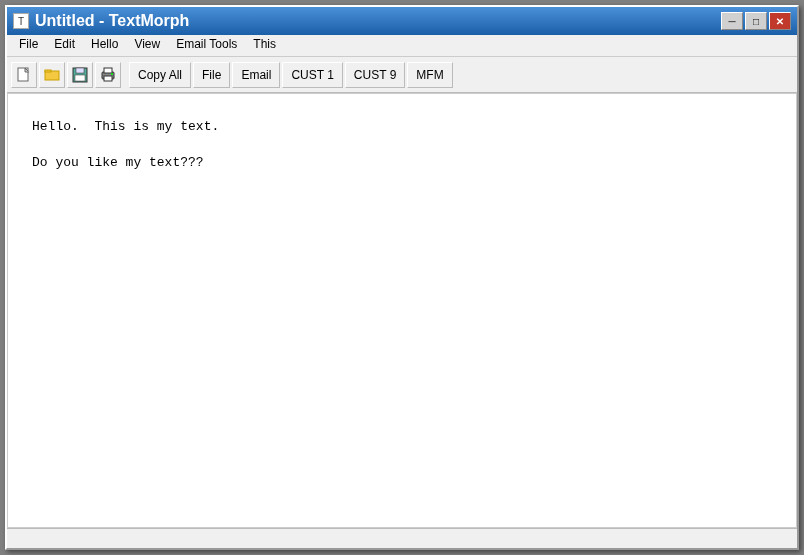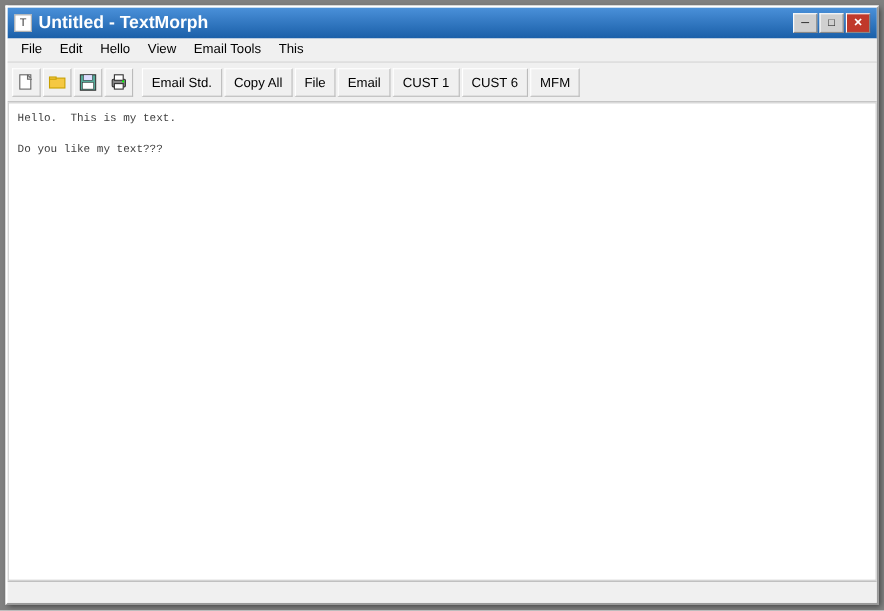--- a/index.html
+++ b/index.html
@@ -158,24 +158,24 @@
       border-left: 1px solid #fff;
       cursor: pointer;
       font-size: 12px;
       white-space: nowrap;
     }
 
     
     .text-area {
       flex: 1;
       background: #fff;
-      padding: 8px;
+      padding: 24px;
       font-family: 'Courier New', monospace;
-      font-size: 10px;
-      color: #404040;
+      font-size: 13px;
+      color: #000000;
       overflow: auto;
       border: 1px solid #ccc;
       margin: 0;
       white-space: pre;
       line-height: 1.4;
     }
 
     
     .status-bar {
       height: 20px;
@@ -237,26 +237,25 @@
       <svg width="16" height="16" viewBox="0 0 16 16" fill="none">
         <rect x="2" y="5" width="12" height="7" fill="#888" stroke="#333" stroke-width="1" rx="1"></rect>
         <rect x="4" y="1" width="8" height="5" fill="white" stroke="#333" stroke-width="1"></rect>
         <rect x="4" y="9" width="8" height="5" fill="white" stroke="#333" stroke-width="1"></rect>
         <circle cx="12" cy="7" r="1" fill="#0f0"></circle>
       </svg>
     </div>
 
     <div class="toolbar-separator"></div>
 
-    <button class="toolbar-text-btn">Email Std.</button>
     <button class="toolbar-text-btn">Copy All</button>
     <button class="toolbar-text-btn">File</button>
     <button class="toolbar-text-btn">Email</button>
     <button class="toolbar-text-btn">CUST 1</button>
-    <button class="toolbar-text-btn">CUST 6</button>
+    <button class="toolbar-text-btn">CUST 9</button>
     <button class="toolbar-text-btn">MFM</button>
   </div>
 
   <div class="text-area">Hello.  This is my text.
 
 Do you like my text???</div>
 
   <div class="status-bar"></div>
 
 </div>

